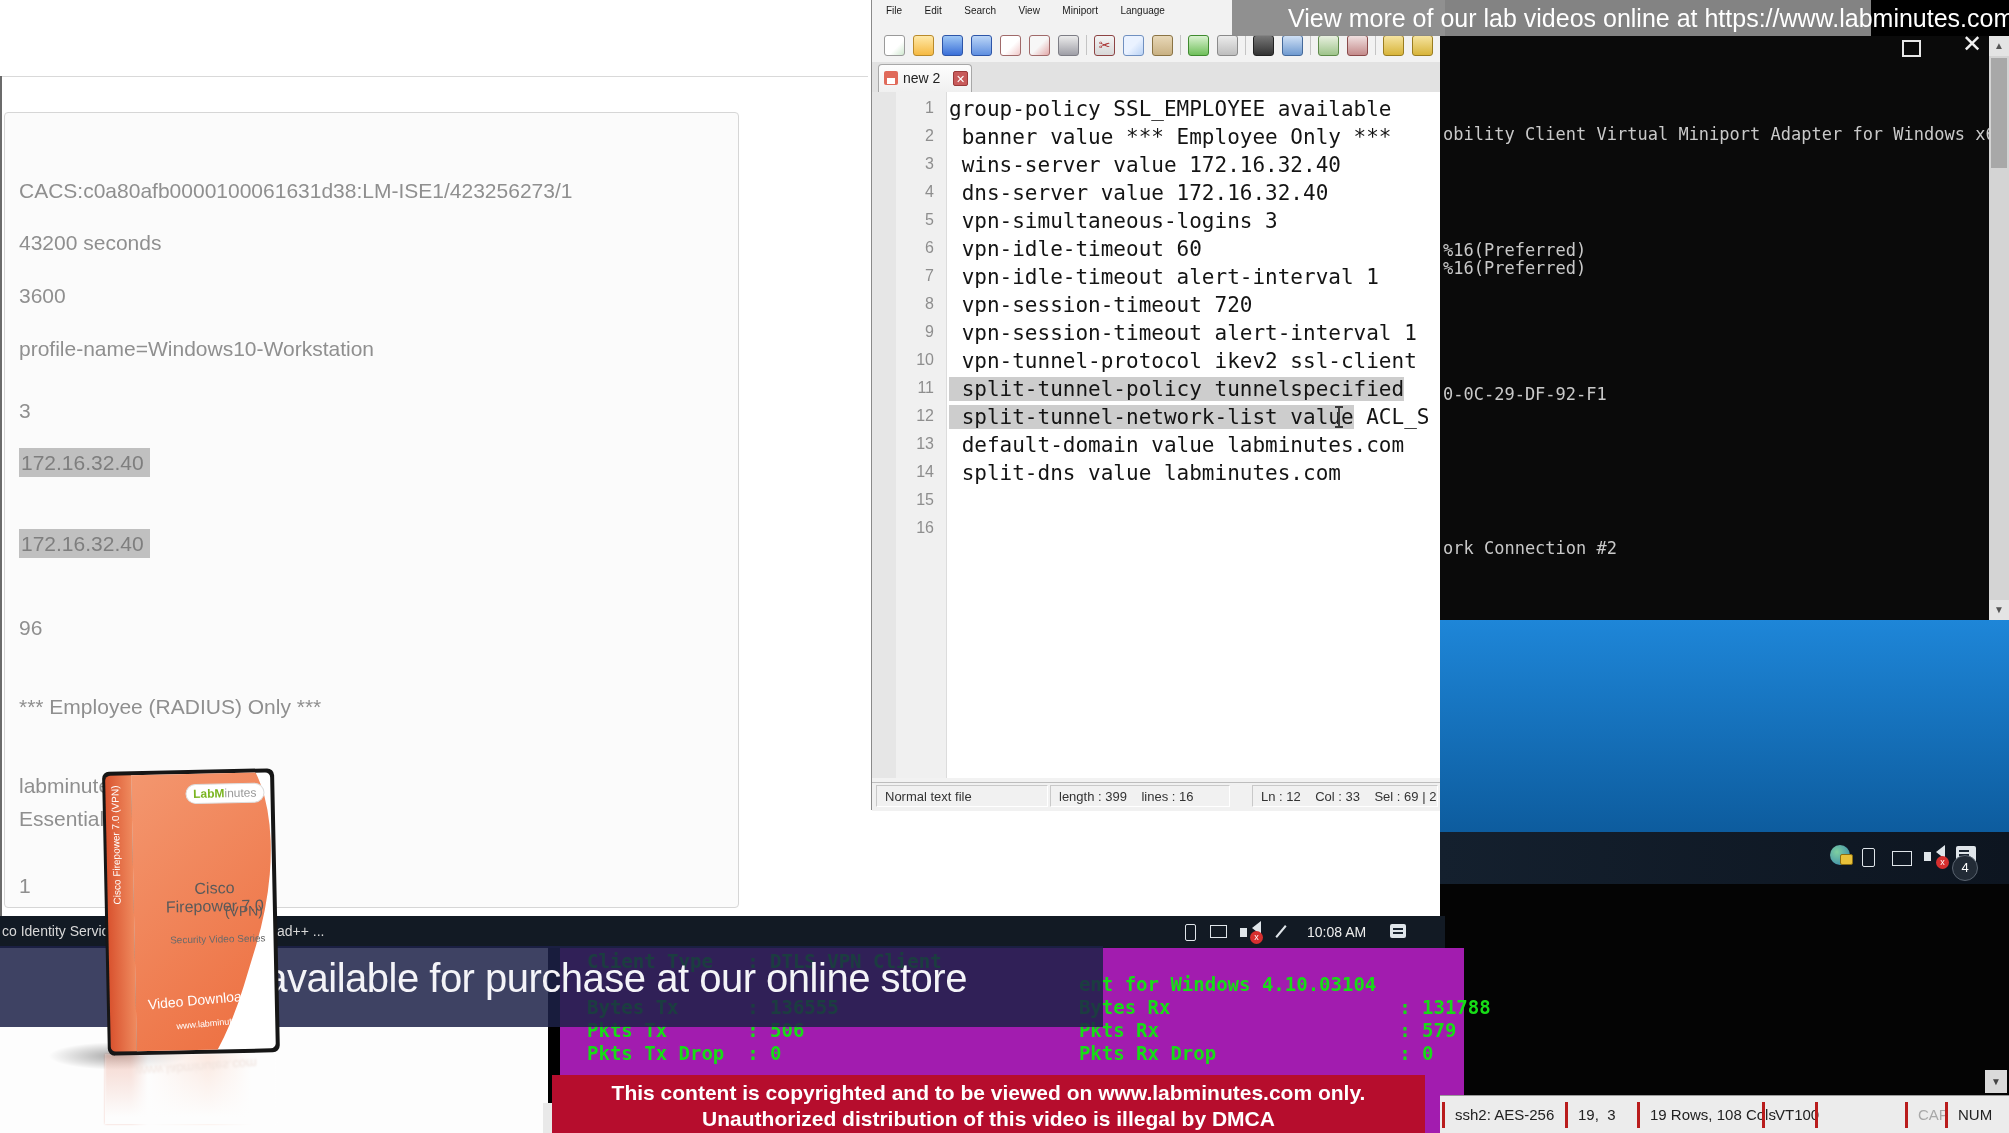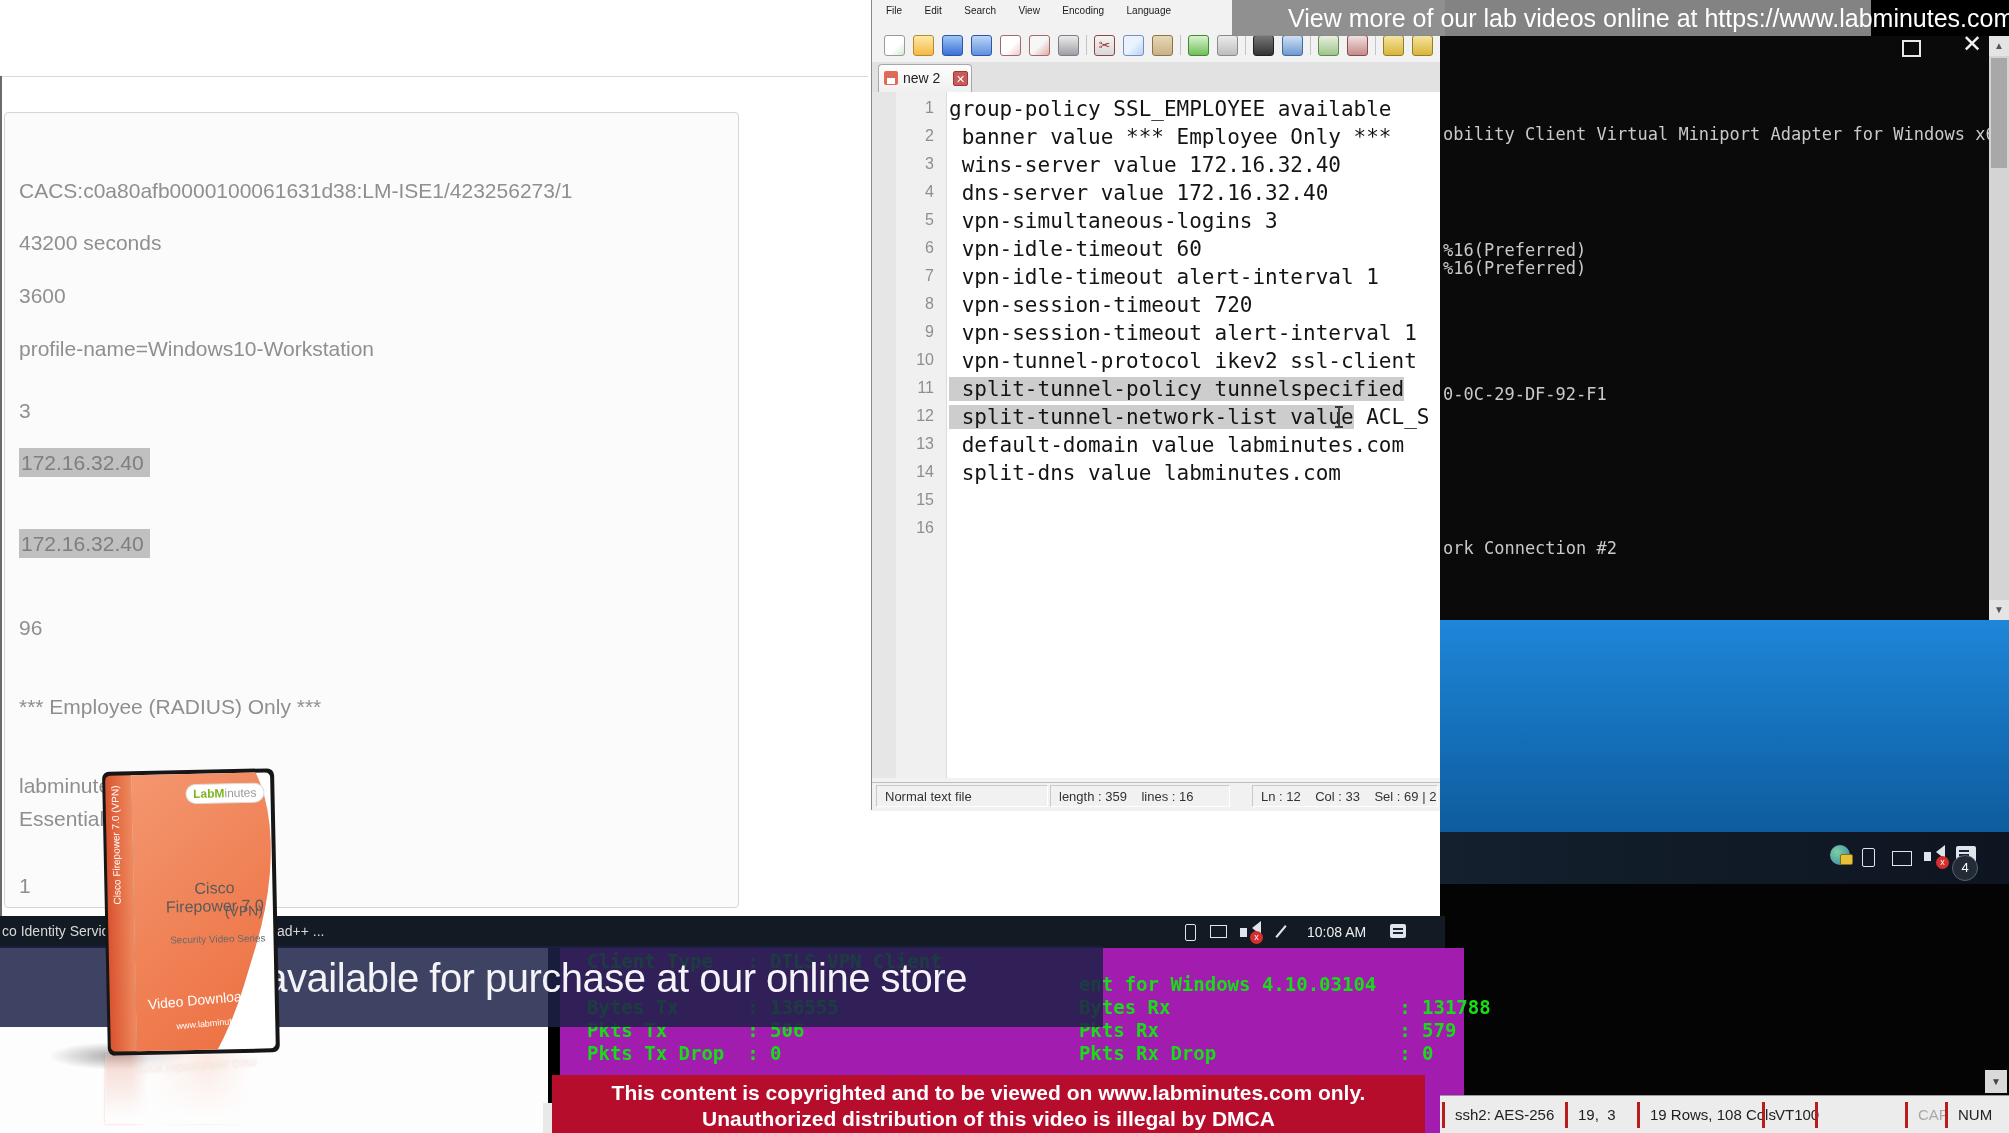--- a/index.html
+++ b/index.html
@@ -160,21 +160,21 @@
     <div class="ise-line" style="top:694px">Essential lic</div>
     <div class="ise-line" style="top:761px">1</div>
   </div>
 
   <div class="abs" id="npp">
     <div id="npp-menu">
       <span class="menu-item">File</span>
       <span class="menu-item">Edit</span>
       <span class="menu-item">Search</span>
       <span class="menu-item">View</span>
-      <span class="menu-item">Encoding</span>
+      <span class="menu-item">Miniport</span>
       <span class="menu-item">Language</span>
       
     </div>
     <div id="npp-toolbar"><span class="tbi i-new"></span><span class="tbi i-open"></span><span class="tbi i-save"></span><span class="tbi i-saveall"></span><span class="tbi i-close"></span><span class="tbi i-closeall"></span><span class="tbi i-print"></span><span class="tbsep"></span><span class="tbi i-cut">✂</span><span class="tbi i-copy"></span><span class="tbi i-paste"></span><span class="tbsep"></span><span class="tbi i-undo"></span><span class="tbi i-redo"></span><span class="tbsep"></span><span class="tbi i-find"></span><span class="tbi i-replace"></span><span class="tbsep"></span><span class="tbi i-zoomin"></span><span class="tbi i-zoomout"></span><span class="tbsep"></span><span class="tbi i-lock"></span><span class="tbi i-lock"></span></div>
     <div id="npp-tabbar">
       <div id="npp-tab">
         <span id="tab-floppy"></span>
         <span id="tab-label">new 2</span>
         <span id="tab-close">✕</span>
       </div>
@@ -243,21 +243,21 @@
           <span class="ln">15</span>
           <pre><span class="hlseg"></span><span></span></pre>
         </div>
       <div class="crow" style="top:424px">
           <span class="ln">16</span>
           <pre><span class="hlseg"></span><span></span></pre>
         </div>
     </div>
     <div id="npp-status">
       <div class="st-seg" style="left:4px;width:172px">Normal text file</div>
-      <div class="st-seg" style="left:178px;width:180px">length : 359    lines : 16</div>
+      <div class="st-seg" style="left:178px;width:180px">length : 399    lines : 16</div>
       <div class="st-seg" style="left:380px;width:186px">Ln : 12    Col : 33    Sel : 69 | 2</div>
     </div>
   </div>
 
   <div class="abs" id="ibeam"></div>
 
   <div class="abs" id="cmd">
     <div class="cmd-line mono" style="top:88px">obility Client Virtual Miniport Adapter for Windows x64</div>
     <div class="cmd-line mono" style="top:204px">%16(Preferred)</div>
     <div class="cmd-line mono" style="top:222px">%16(Preferred)</div>

